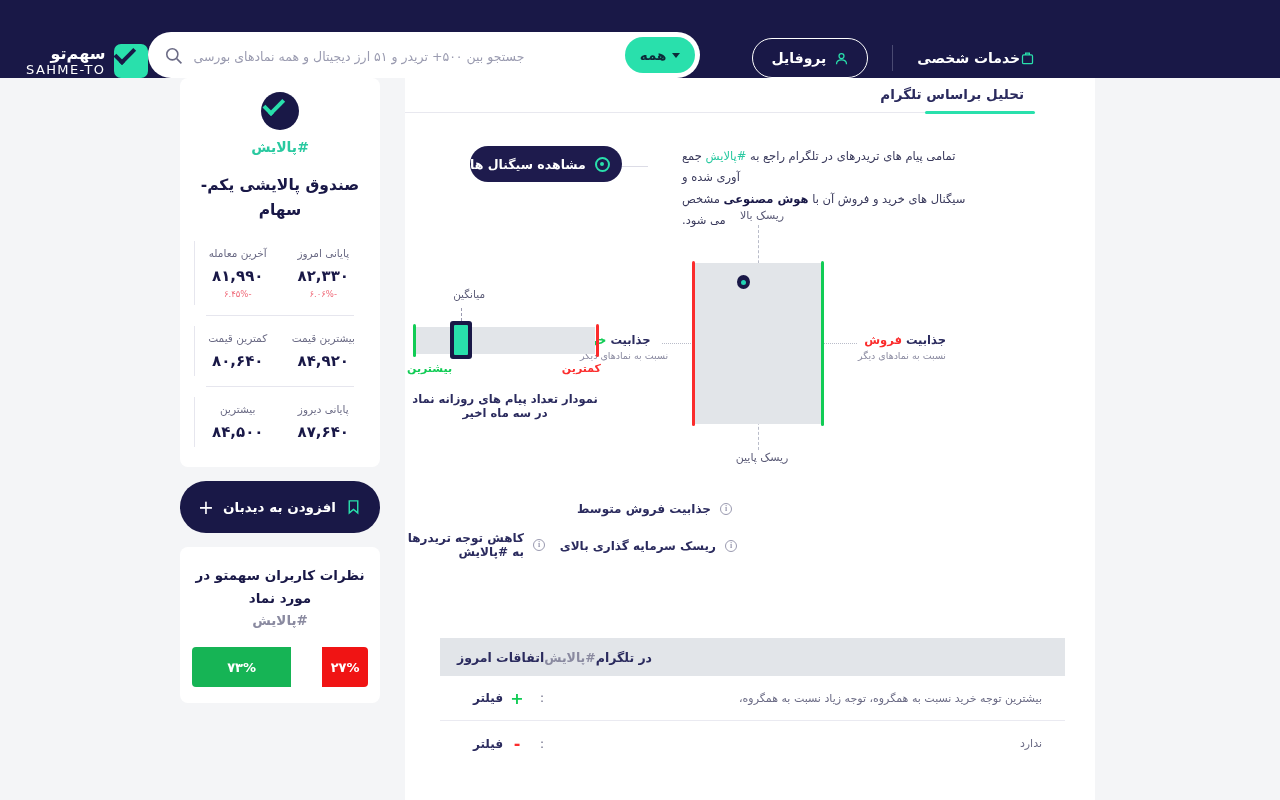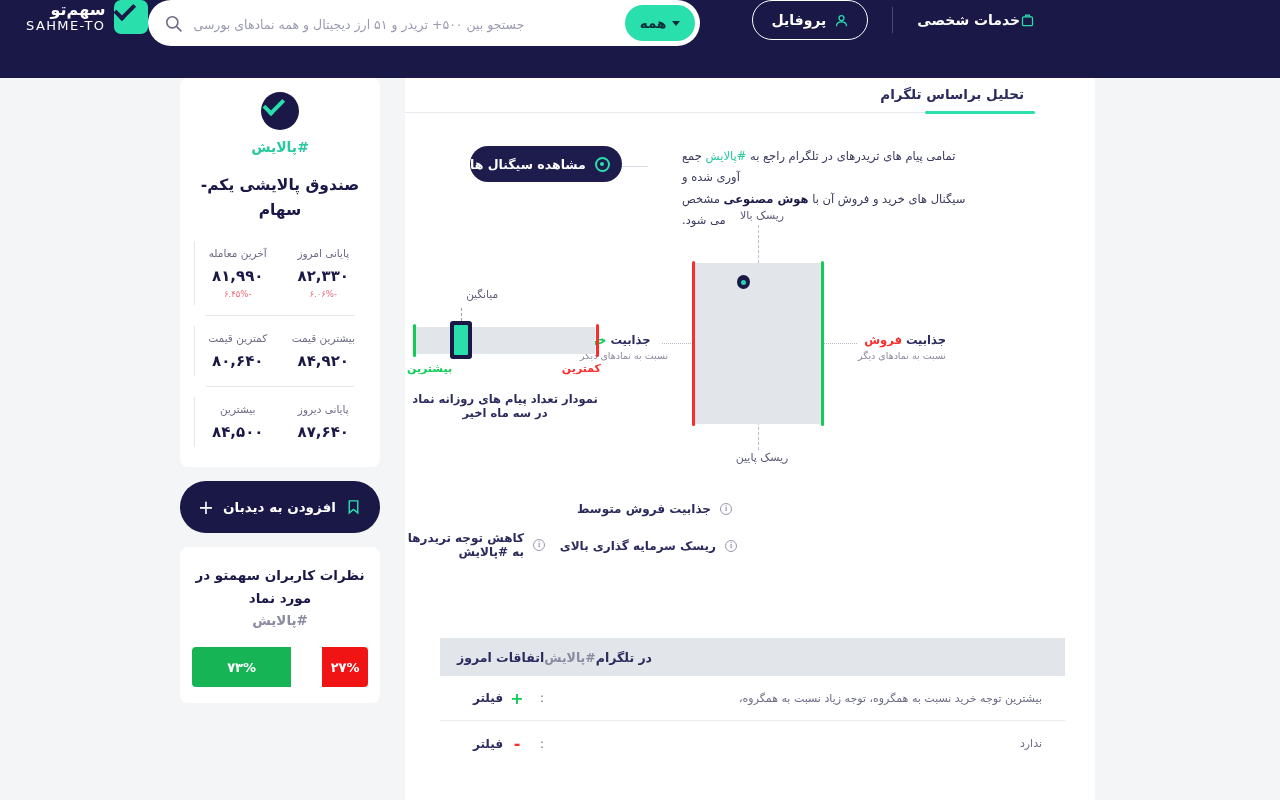--- a/index.html
+++ b/index.html
@@ -11,21 +11,21 @@
     background: #f4f5f7;
     direction: rtl;
   }
   .page { position: relative; width: 1280px; height: 800px; }
 
   
   .navbar {
     position: absolute; top: 0; left: 0;
     width: 1280px; height: 78px;
     background: #191847;
-    display: flex; align-items: flex-start;
+    display: flex; align-items: flex-end;
     flex-direction: row-reverse;
     padding: 0 20px;
   }
   .logo-wrap { display: flex; align-items: center; gap: 9px; margin-left: 6px; margin-right: 0; }
   .logo-mark {
     width: 34px; height: 34px; border-radius: 7px;
     background: #29e0ac; position: relative; flex: none;
   }
   .logo-mark:after {
     content: ""; position: absolute;
@@ -151,21 +151,21 @@
   .q-side.left { left: 254px; top: 130px; text-align: right; }
   .q-side.right { left: -2px; top: 130px; text-align: left; }
   .q-side-title { font-size: 11.5px; font-weight: bold; color: #2b2b5e; }
   .q-side-sub { font-size: 9.5px; color: #8a8aa0; margin-top: 3px; }
   .kw-sell { color: #fb2c2c; }
   .kw-buy { color: #11cc55; }
 
   
   .slider-blk { position: absolute; top: 210px; right: 490px; width: 200px; height: 125px; }
   .sl-avg-lbl {
-    position: absolute; right: 107px; top: 0; font-size: 10.5px; color: #5b5b77;
+    position: absolute; right: 120px; top: 0; font-size: 10.5px; color: #5b5b77;
   }
   .sl-avg-tick {
     position: absolute; right: 143px; top: 20px; height: 18px; width: 0;
     border-left: 1px dashed #9a9ab0;
   }
   .sl-track {
     position: absolute; right: 10px; top: 39px;
     width: 182px; height: 27px; background: #e2e5e9;
   }
   .sl-red { position: absolute; right: 6px; top: 36px; width: 3px; height: 33px; background: #fb2c2c; border-radius: 2px; }

